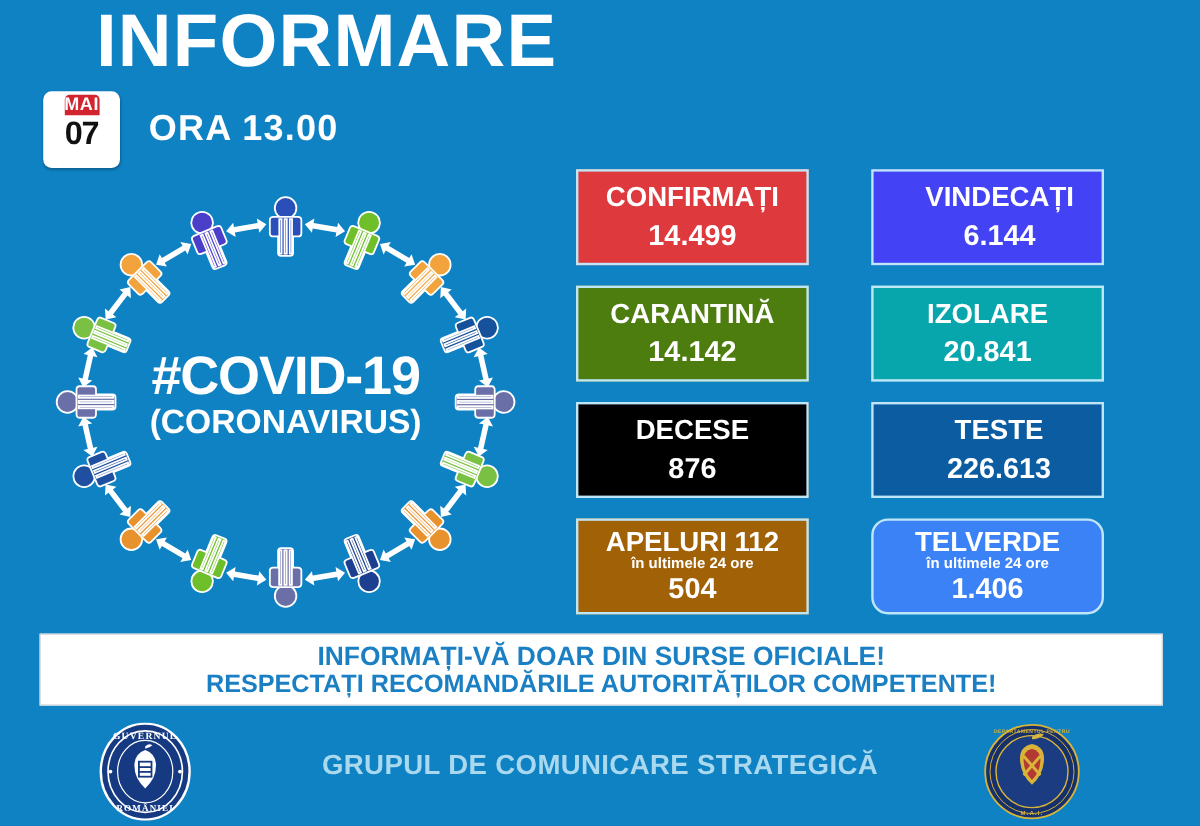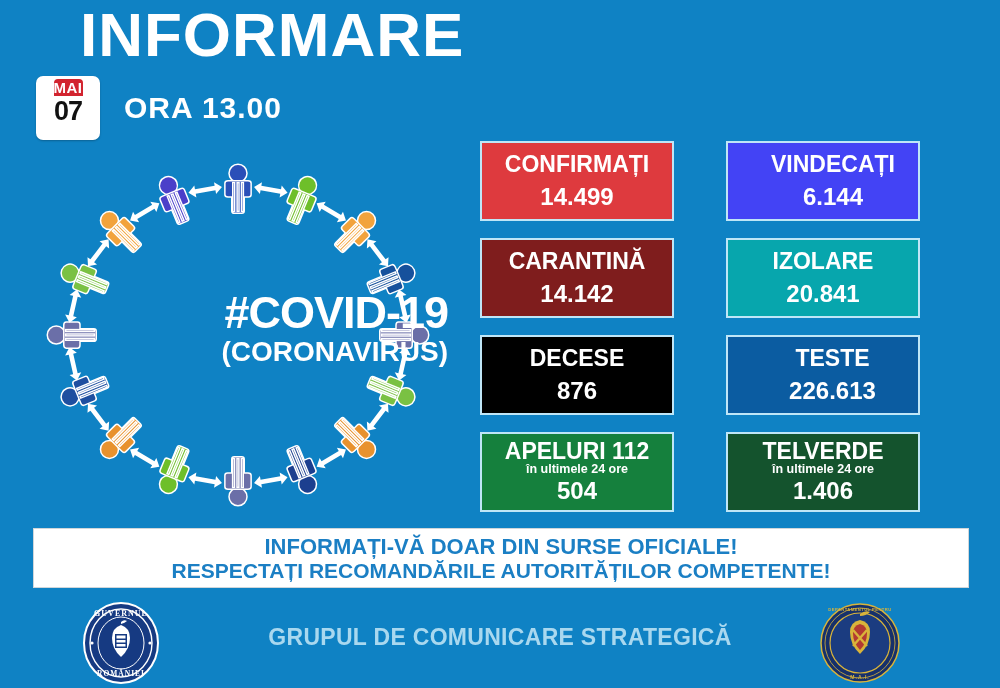--- a/index.html
+++ b/index.html
@@ -31,21 +31,21 @@
   }
   .cal-day{
     flex:1;color:#111;font-size:27px;font-weight:bold;text-align:center;
     line-height:30px;letter-spacing:-1px;
   }
   .ora{font-size:30px;font-weight:bold;color:#ffffff;letter-spacing:1px;}
 
   
   .circlewrap{position:absolute;left:28px;top:150px;width:420px;height:370px;}
   .covid-text{
-    position:absolute;left:0;top:140px;width:420px;text-align:right;
+    position:absolute;left:0;top:140px;width:420px;text-align:center;
     color:#ffffff;pointer-events:none;
   }
   .covid-main{font-size:45px;font-weight:bold;letter-spacing:-1px;line-height:46px;}
   .covid-sub{font-size:28px;font-weight:bold;letter-spacing:0px;line-height:32px;}
 
   
   .cards{position:absolute;left:480px;top:141px;width:446px;}
   .crow{display:flex;gap:52px;margin-bottom:17px;}
   .card{
     width:194px;height:80px;box-sizing:border-box;
@@ -154,46 +154,46 @@
       <div class="card" style="background: rgb(222, 58, 62);">
         <div class="lbl">CONFIRMAȚI</div>
         <div class="val">14.499</div>
       </div>
       <div class="card" style="background: rgb(67, 67, 245); padding-left: 20px;">
         <div class="lbl">VINDECAȚI</div>
         <div class="val">6.144</div>
       </div>
     </div>
     <div class="crow">
-      <div class="card" style="background: #7f1d1d;">
+      <div class="card" style="background: #4d7c0f;">
         <div class="lbl">CARANTINĂ</div>
         <div class="val">14.142</div>
       </div>
       <div class="card" style="background: rgb(7, 166, 173);">
         <div class="lbl">IZOLARE</div>
         <div class="val">20.841</div>
       </div>
     </div>
     <div class="crow">
       <div class="card" style="background: #000000;">
         <div class="lbl">DECESE</div>
         <div class="val">876</div>
       </div>
       <div class="card" style="background: rgb(11, 92, 161); padding-left: 19px;">
         <div class="lbl">TESTE</div>
         <div class="val">226.613</div>
       </div>
     </div>
     <div class="crow">
-      <div class="card tight" style="background: #15803d;">
+      <div class="card tight" style="background: #a16207;">
         <div class="lbl">APELURI 112</div>
         <div class="sub">în ultimele 24 ore</div>
         <div class="val">504</div>
       </div>
-      <div class="card tight" style="background: #14532d;">
+      <div class="card tight" style="background: #3b82f6; border-radius: 14px;">
         <div class="lbl">TELVERDE</div>
         <div class="sub">în ultimele 24 ore</div>
         <div class="val">1.406</div>
       </div>
     </div>
   </div>
 
   <div class="banner">
     <div class="l1">INFORMAȚI-VĂ DOAR DIN SURSE OFICIALE!</div>
     <div class="l2">RESPECTAȚI RECOMANDĂRILE AUTORITĂȚILOR COMPETENTE!</div>

